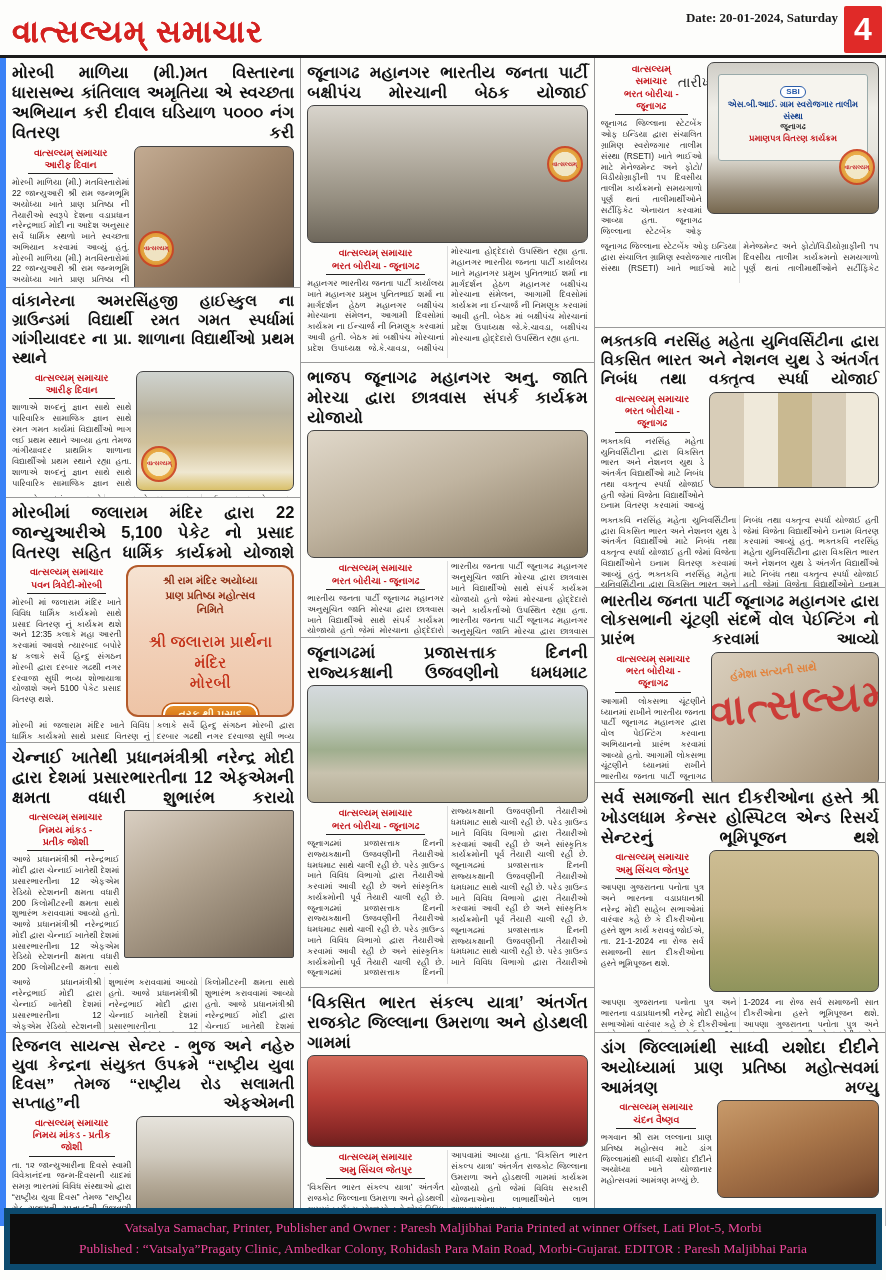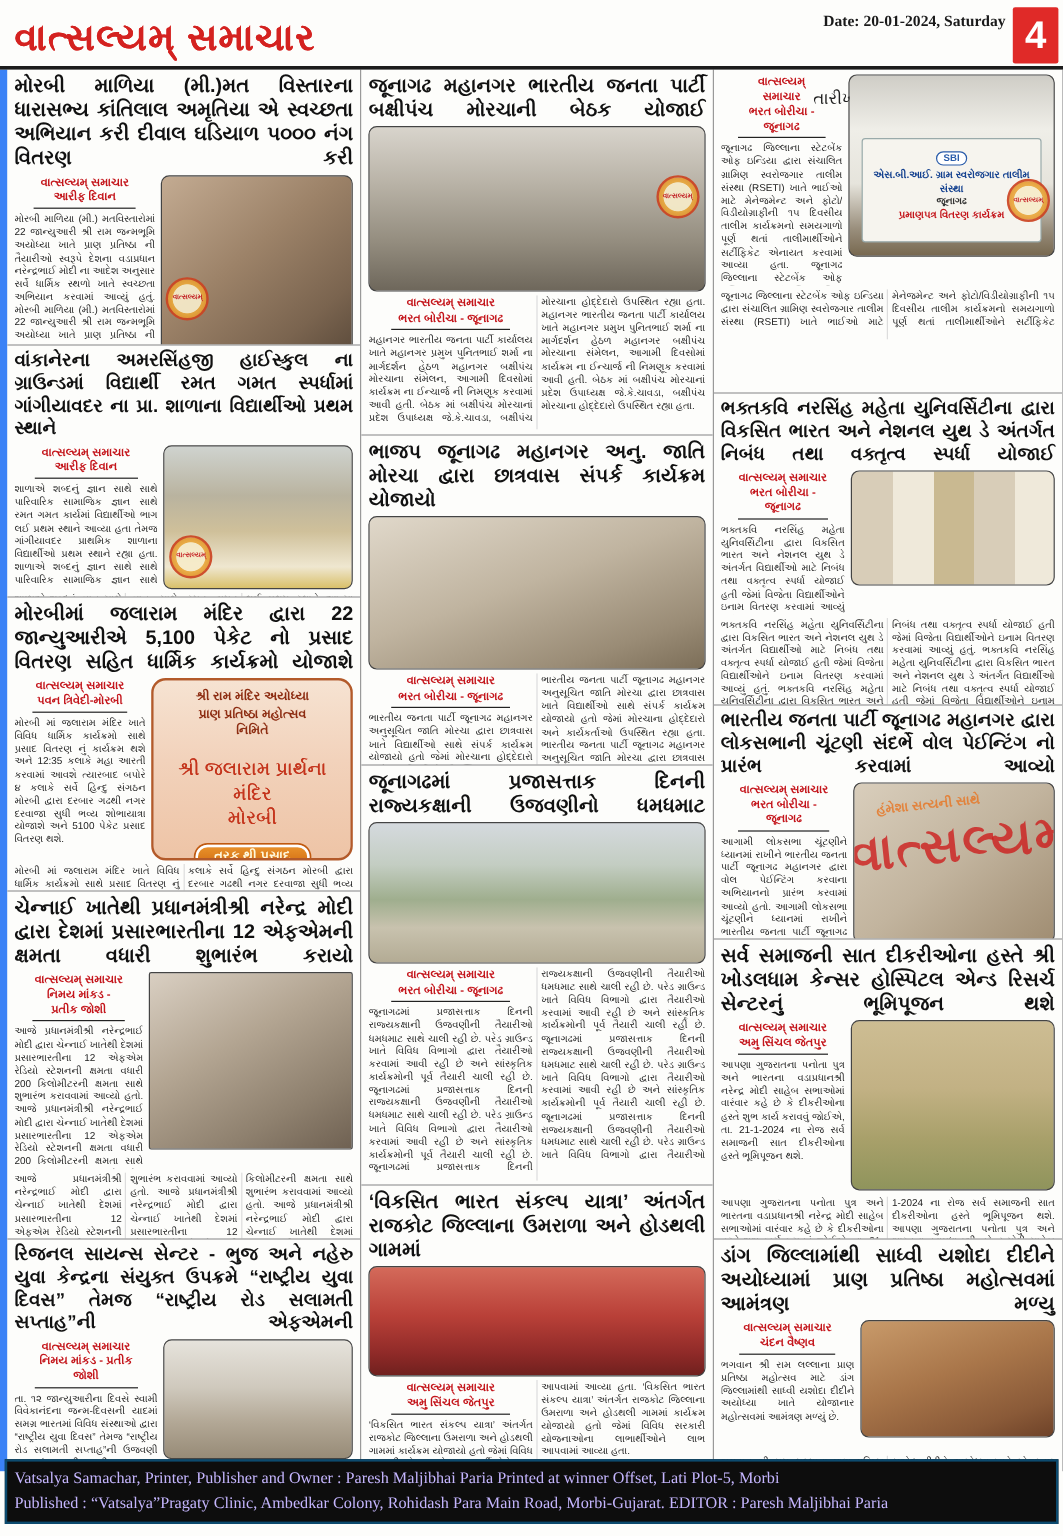--- a/index.html
+++ b/index.html
@@ -75,21 +75,21 @@
     font-weight:bold; transform:rotate(-6deg); white-space:nowrap; letter-spacing:2px;
   }
   .wm-small {
     position:absolute; left:18px; top:12px; color:rgba(230,120,40,.85); font-size:11px;
     font-weight:bold; transform:rotate(-6deg); white-space:nowrap;
   }
   
   .banner {
     position:absolute; left:6%; right:6%; top:7%; height:58%; background:#f6f4ee;
     border:1px solid #9aa; border-radius:3px; text-align:center; padding:3px 2px;
-    font-weight:bold; color:#1c3f8f; line-height:1.35;margin-top:41px;
+    font-weight:bold; color:#1c3f8f; line-height:1.35;
   }
   .banner .b1 { font-size:8.5px; color:#14418f; }
   .banner .b2 { font-size:8px; color:#333; }
   .banner .b3 { font-size:8.5px; color:#c4161c; }
   .sbi-logo {
     display:inline-block; background:#fff; border:1px solid #2a5caa; border-radius:8px;
     color:#2a5caa; font-size:8px; font-weight:bold; padding:0 5px; margin-bottom:1px;
   }
   
   .adbox {
@@ -100,23 +100,23 @@
   .ad-l1 { font-size:10.5px; font-weight:bold; color:#8d2d12; line-height:1.35; }
   .ad-t1 { margin-top:16px; font-size:16px; font-weight:normal; color:#c4341c;
            text-shadow:0 0 .5px #c4341c; line-height:1.3; }
   .ad-pill {
     display:inline-block; margin-top:10px; background:linear-gradient(180deg,#e8912a,#d06a10);
     border:2px solid #fff; border-radius:12px; color:#fff8dc; font-weight:bold;
     font-size:11px; padding:2px 14px; box-shadow:0 0 0 1.5px #c05a10;
   }
   
   .footer {
-    position:absolute; left:4px; right:4px; bottom:10px; background:#0d0d0d; color:#c4b5fd;
-    font-family:"Liberation Serif", serif; font-size:13.5px;
-    line-height:1.55; padding:4px 6px; border:2px solid #0c4a6e;
+    position:absolute; left:4px; right:4px; bottom:10px; background:#0d0d0d; color:#ec4899;
+    text-align:center; font-family:"Liberation Serif", serif; font-size:13.5px;
+    line-height:1.55; padding:4px 6px; border:6px solid #0c4a6e;
   }
 </style>
 </head>
 <body>
 
 <div class="page">
 
   <div class="header">
     <div class="masthead">વાત્સલ્યમ્ સમાચાર</div>
     <div class="datebox">

